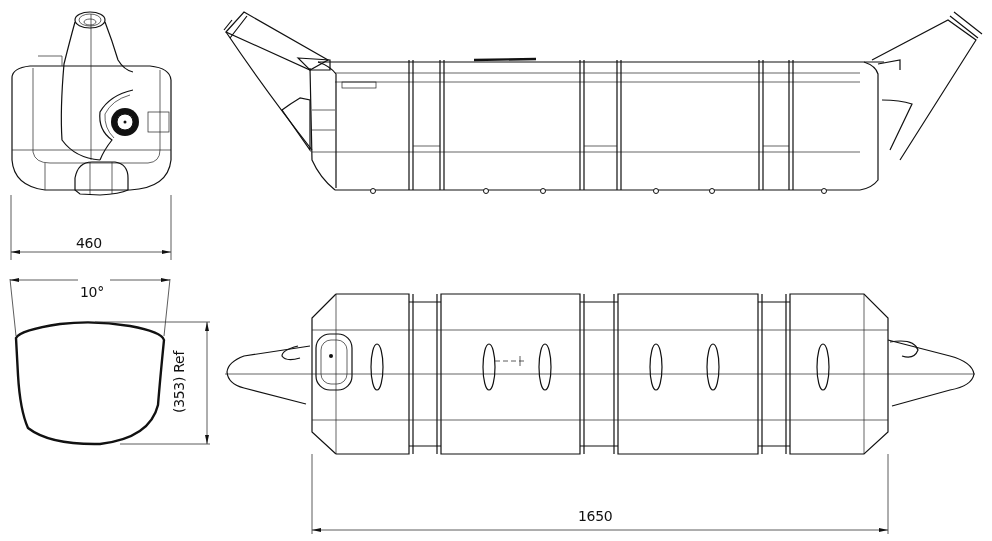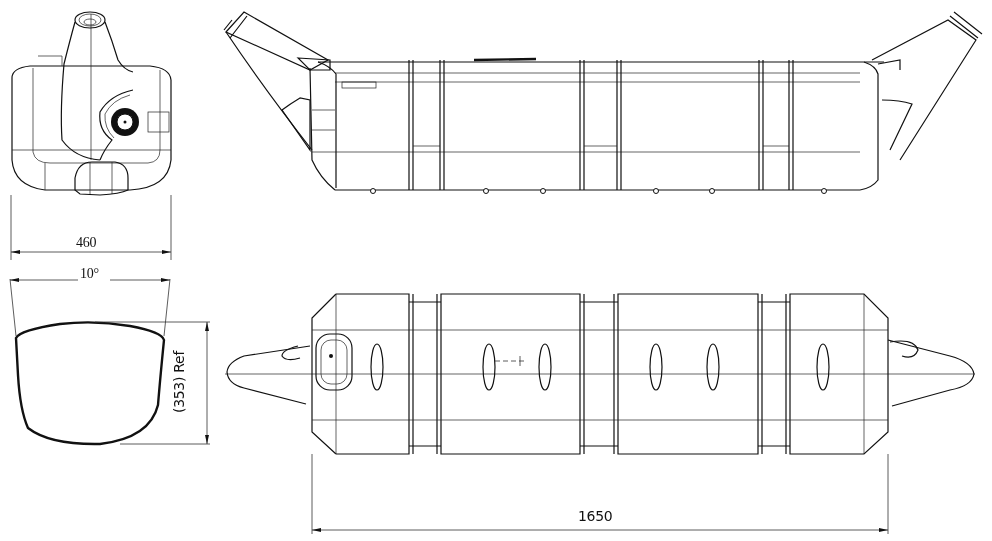--- a/index.html
+++ b/index.html
@@ -164,16 +164,16 @@
     <line class="dim" x1="888" y1="454" x2="888" y2="534"></line>
   </g>
 
   <g>
     <line class="dim" x1="312" y1="530" x2="888" y2="530"></line>
     <polygon points="312,530 321,528 321,532" fill="#111"></polygon>
     <polygon points="888,530 879,528 879,532" fill="#111"></polygon>
   </g>
 </svg>
 
-<span class="lbl" style="left:76px; top:235px;font-family:Liberation Serif, serif;">460</span>
-<span class="lbl" style="left:80px; top:266px;font-family:Liberation Serif, serif;">10°</span>
+<span class="lbl" style="left:76px; top:235px;">460</span>
+<span class="lbl" style="left:80px; top:284px;">10°</span>
 <span class="lbl" style="left:148px; top:374px; transform: rotate(-90deg); transform-origin: center;">(353) Ref</span>
 <span class="lbl" style="left:578px; top:508px;">1650</span>
 
 </body></html>

